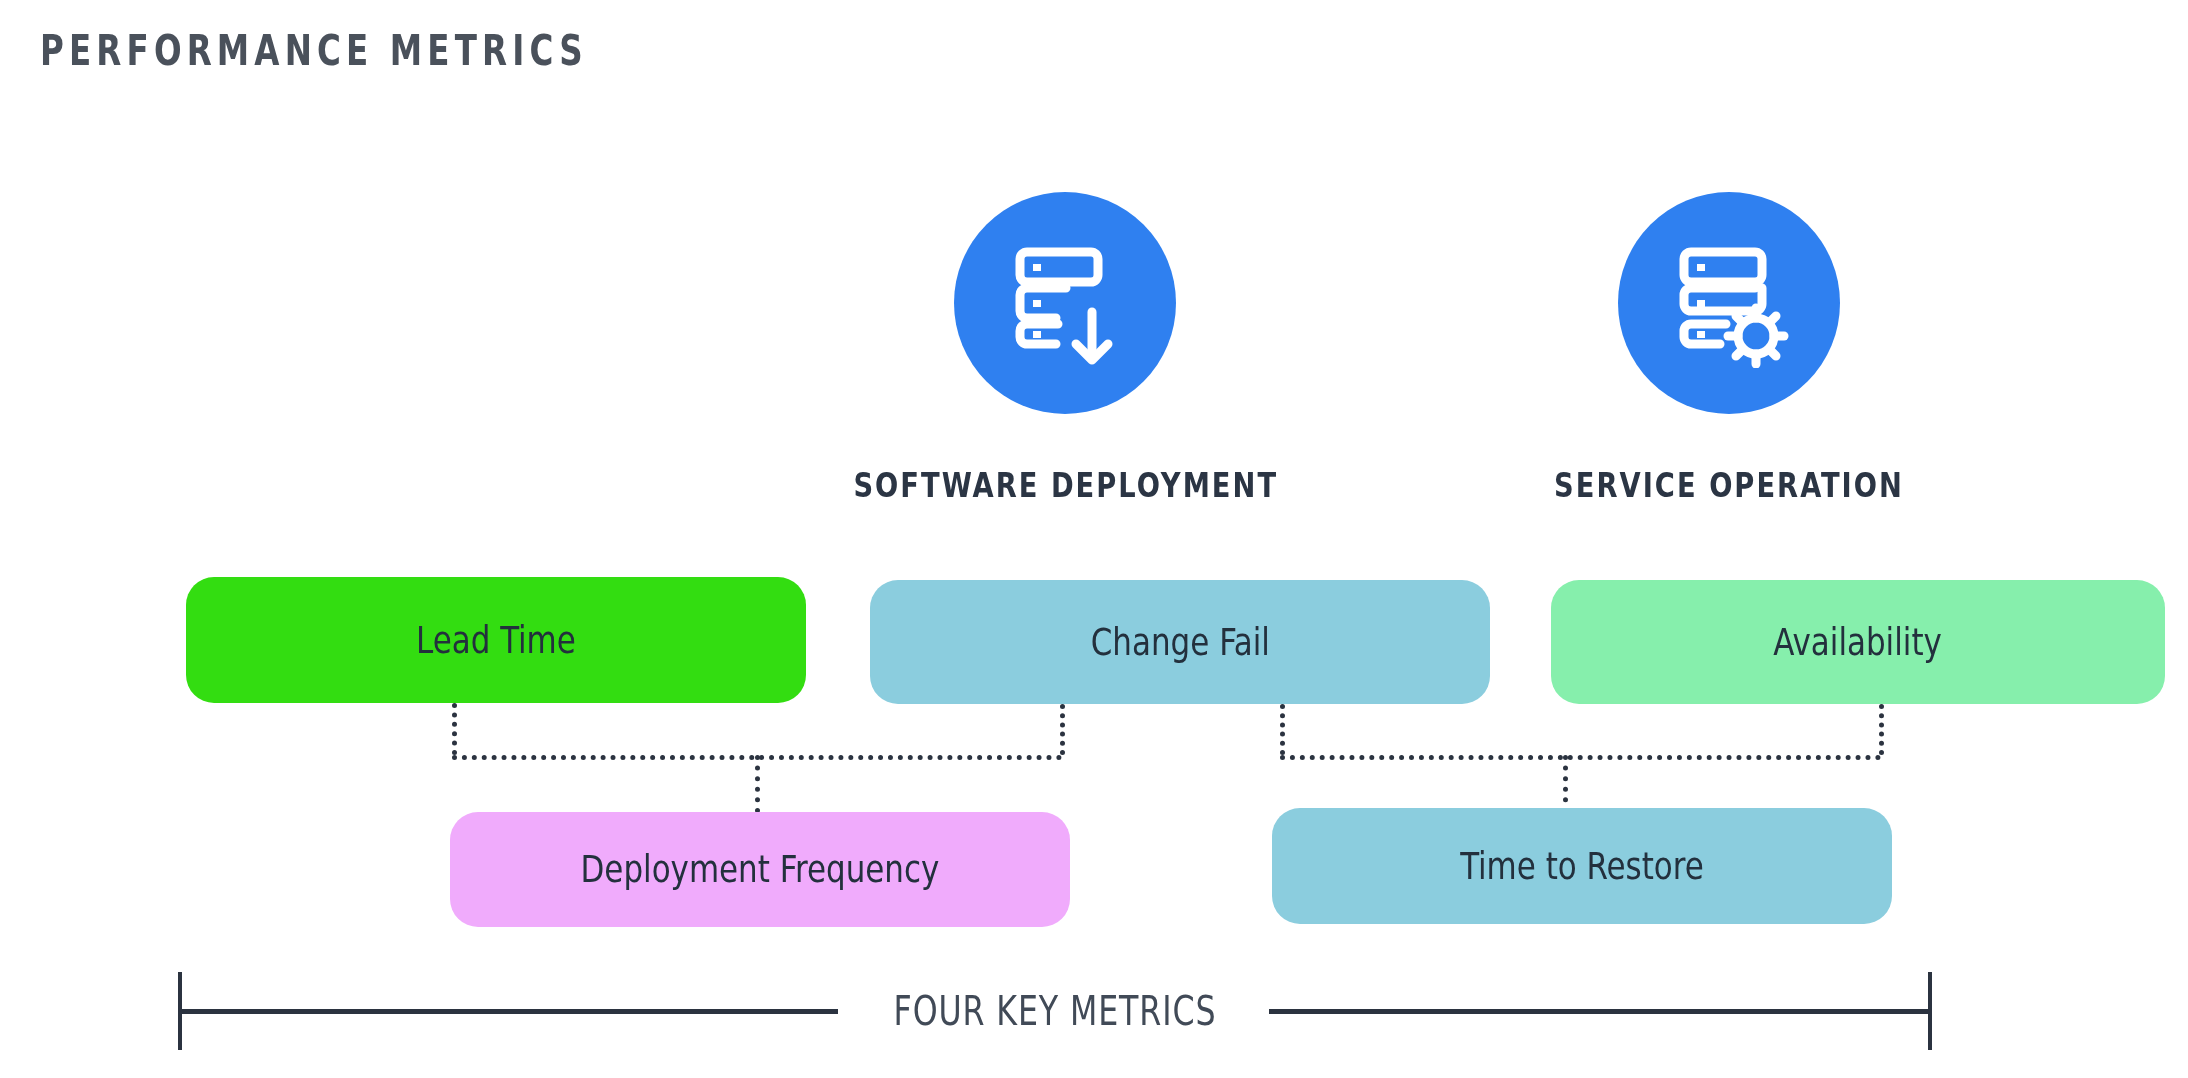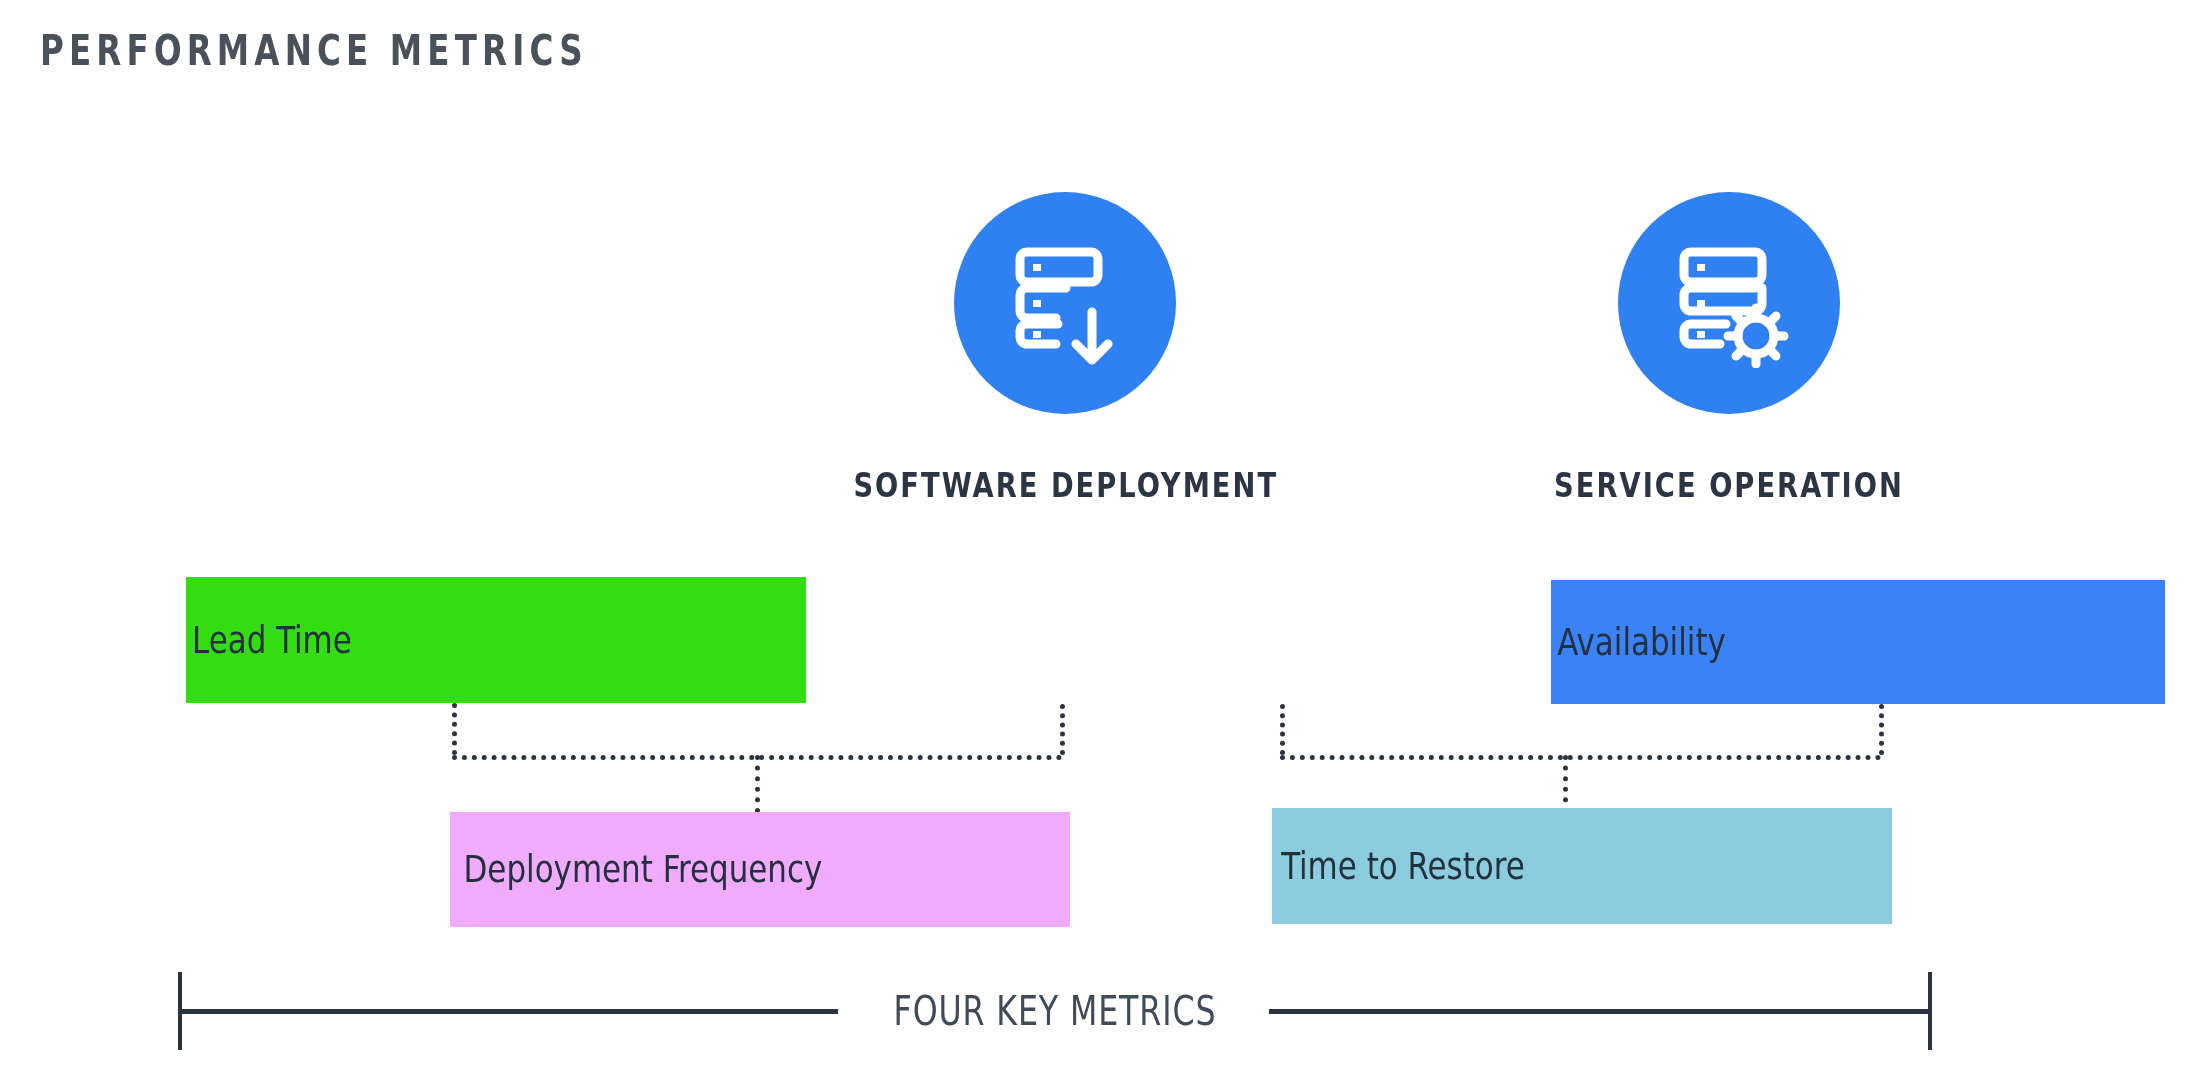--- a/index.html
+++ b/index.html
@@ -62,22 +62,23 @@
     font-family: "DejaVu Sans Condensed", "Liberation Sans Narrow", "Liberation Sans", sans-serif;
     transform: scaleX(0.92);
     white-space: nowrap;
   }
 
   
   .bar {
     position: absolute;
     display: flex;
     align-items: center;
-    justify-content: flex-start;
+    justify-content: center;
     box-sizing: border-box;
+    border-radius: 28px;
   }
   .bar-label {
     font-size: 37px;
     color: #23303d;
     font-family: "DejaVu Sans Condensed", "Liberation Sans Narrow", "Liberation Sans", sans-serif;
     transform: scaleX(0.93);
     white-space: nowrap;
     line-height: 1;
   }
 
@@ -179,22 +180,25 @@
         <line x1="79" y1="111" x2="72" y2="118"></line>
       </svg>
     </div>
     <div class="col-label">SERVICE OPERATION</div>
   </div>
 
   <div class="bar" style="left:186px; top:577px; width:620px; height:126px; background:#33dd11;">
     <span class="bar-label">Lead Time</span>
   </div>
 
-
-  <div class="bar" style="left:1551px; top:580px; width:614px; height:124px; background:#3b82f6;">
+  <div class="bar" style="left:870px; top:580px; width:620px; height:124px; background:#8bcdde;">
+    <span class="bar-label">Change Fail</span>
+  </div>
+
+  <div class="bar" style="left:1551px; top:580px; width:614px; height:124px; background:#86efac;">
     <span class="bar-label">Availability</span>
   </div>
 
   <div class="dot-v" style="left:452px; top:703px; height:52px;"></div>
   <div class="dot-v" style="left:1060px; top:704px; height:51px;"></div>
   <div class="dot-h" style="left:452px; top:755px; width:610px;"></div>
   <div class="dot-v" style="left:755px; top:755px; height:58px;"></div>
 
   <div class="dot-v" style="left:1280px; top:704px; height:51px;"></div>
   <div class="dot-v" style="left:1879px; top:704px; height:51px;"></div>

